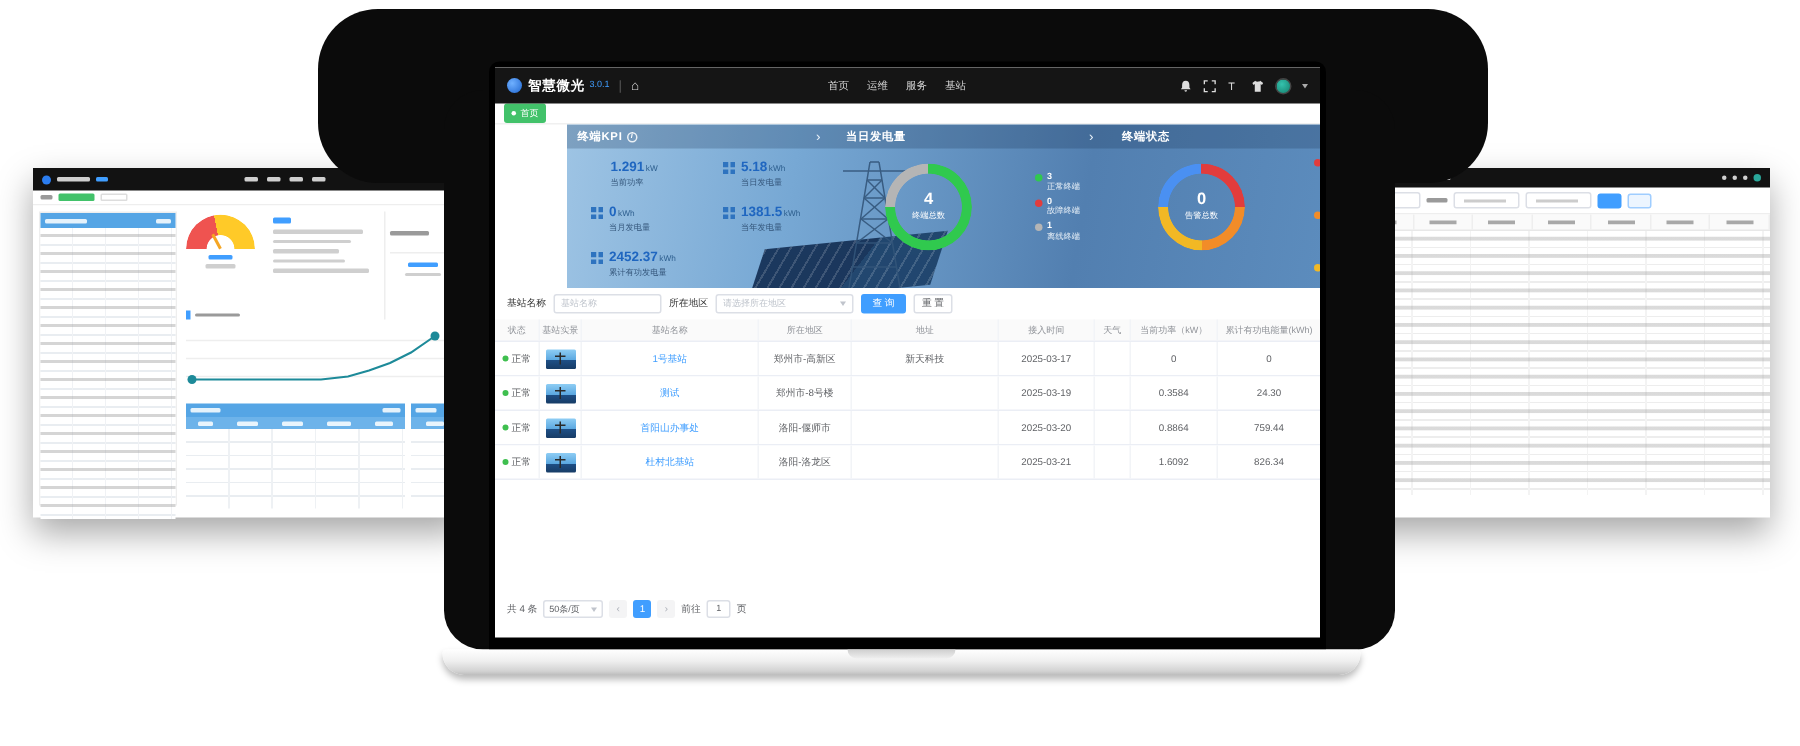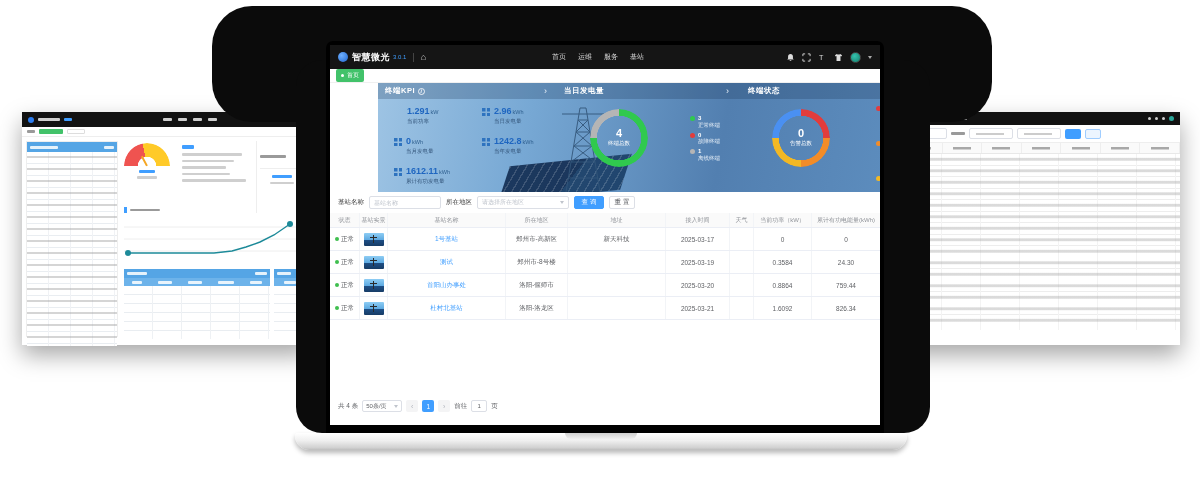--- a/index.html
+++ b/index.html
@@ -362,36 +362,36 @@
       <span class="bh-arrow abs" style="left:540px">›</span>
     </div>
 
     <div class="kpi-item" style="left:16px; top:23px;">
       <span class="kpi-ic gauge"></span>
       <span><span class="kpi-val">1.291</span><span class="kpi-unit">kW</span>
       <div class="kpi-lbl">当前功率</div></span>
     </div>
     <div class="kpi-item" style="left:104px; top:23px;">
       <span class="kpi-ic"></span>
-      <span><span class="kpi-val">2.96</span><span class="kpi-unit">kWh</span>
+      <span><span class="kpi-val">5.18</span><span class="kpi-unit">kWh</span>
       <div class="kpi-lbl">当日发电量</div></span>
     </div>
     <div class="kpi-item" style="left:16px; top:53px;">
       <span class="kpi-ic"></span>
       <span><span class="kpi-val">0</span><span class="kpi-unit">kWh</span>
       <div class="kpi-lbl">当月发电量</div></span>
     </div>
     <div class="kpi-item" style="left:104px; top:53px;">
       <span class="kpi-ic"></span>
-      <span><span class="kpi-val">1242.8</span><span class="kpi-unit">kWh</span>
+      <span><span class="kpi-val">1381.5</span><span class="kpi-unit">kWh</span>
       <div class="kpi-lbl">当年发电量</div></span>
     </div>
     <div class="kpi-item" style="left:16px; top:83px;">
       <span class="kpi-ic"></span>
-      <span><span class="kpi-val">1612.11</span><span class="kpi-unit">kWh</span>
+      <span><span class="kpi-val">2452.37</span><span class="kpi-unit">kWh</span>
       <div class="kpi-lbl">累计有功发电量</div></span>
     </div>
 
     <div class="donut donut-status"></div>
     <div class="donut-txt" style="left:212px; top:44px;">
       <div class="donut-num">4</div>
       <div class="donut-cap">终端总数</div>
     </div>
     <div class="legend" style="left:312px; top:32px;">
       <span class="lg-item">

